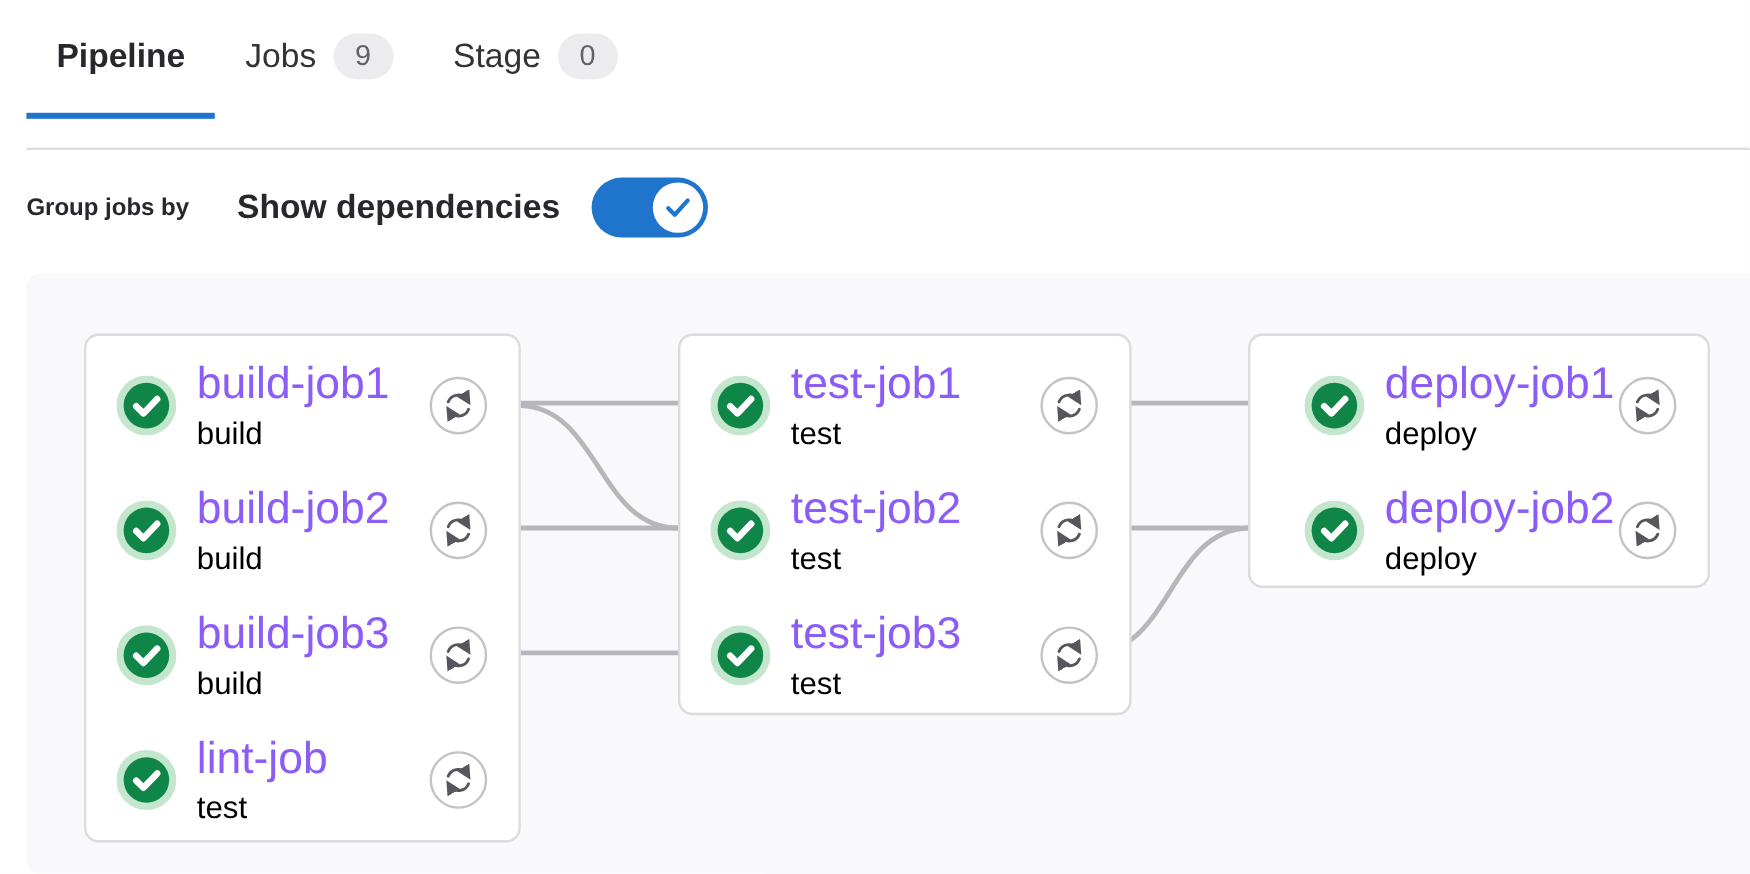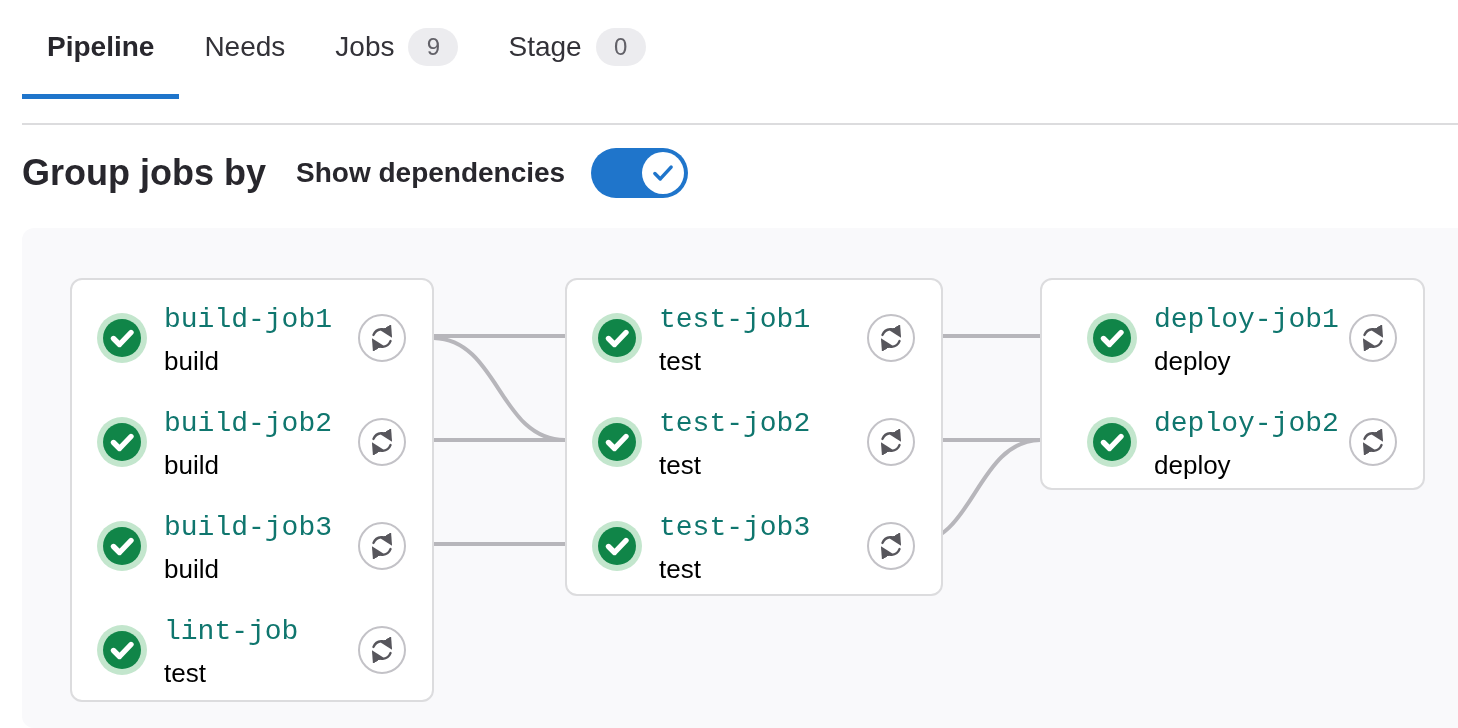--- a/index.html
+++ b/index.html
@@ -23,33 +23,33 @@
   .badge{
     display:inline-flex;align-items:center;justify-content:center;
     min-width:24px;height:38px;padding:0 13px;border-radius:999px;
     background:#ececef;color:#626168;font-size:24px;font-weight:400;
   }
   
   .controls{
     position:absolute;top:143px;left:22px;height:60px;
     display:flex;align-items:center;
   }
-  .ctl-label{font-size:36px;font-weight:700;color:#28272d;}
+  .ctl-label{font-size:20px;font-weight:700;color:#28272d;}
   .segmented{display:flex;margin-left:26px;}
   .seg-btn{
     height:60px;padding:0 28px;font-size:28px;line-height:56px;
     background:#ffffff;border:2px solid #bfbfc3;color:#333238;
     box-sizing:border-box;cursor:pointer;font-family:inherit;
   }
   .seg-btn.first{border-radius:8px 0 0 8px;}
   .seg-btn.selected{
     background:#e7e6ea;border:2px solid #89888d;color:#28272d;
     border-radius:0 8px 8px 0;margin-left:-2px;position:relative;z-index:1;
   }
-  .toggle-label{font-size:28px;font-weight:700;margin-left:30px;color:#28272d;}
+  .toggle-label{font-size:28px;font-weight:700;margin-left:40px;color:#28272d;}
   .toggle{
     width:97px;height:50px;border-radius:25px;background:#1f75cb;
     margin-left:26px;position:relative;cursor:pointer;border:none;flex:none;
   }
   .toggle .knob{
     position:absolute;top:4px;right:4px;width:42px;height:42px;
     border-radius:50%;background:#ffffff;display:flex;
     align-items:center;justify-content:center;
   }
   
@@ -68,41 +68,38 @@
   .job-row{
     height:104px;display:flex;align-items:center;
     padding:0 26px 0 25px;box-sizing:border-box;
   }
   .job-link{
     display:flex;align-items:center;flex:1;min-width:0;cursor:pointer;
   }
   .status-icon{flex:none;width:50px;height:50px;}
   .job-text{margin-left:17px;min-width:0;}
   .job-name{
-    font-size:28px;line-height:33px;color:#0f766e;white-space:nowrap;font-family:Liberation Mono, monospace;
+    font-size:37px;line-height:33px;color:#8b5cf6;white-space:nowrap;
   }
   .job-stage{
     font-size:26px;line-height:26px;color:#000000;white-space:nowrap;margin-top:12px;
   }
   .retry-btn{
     flex:none;width:48px;height:48px;border-radius:50%;
     border:2px solid #c3c2c7;background:transparent;cursor:pointer;
     display:flex;align-items:center;justify-content:center;box-sizing:border-box;
     padding:0;
   }
 </style>
 </head>
 <body>
 
 <nav class="tabbar">
   <div class="tab active">
     <span>Pipeline</span>
-  </div>
-  <div class="tab">
-    <span>Needs</span>
   </div>
   <div class="tab">
     <span>Jobs</span>
     <span class="badge">9</span>
   </div>
   <div class="tab">
     <span>Stage</span>
     <span class="badge">0</span>
   </div>
 </nav>

